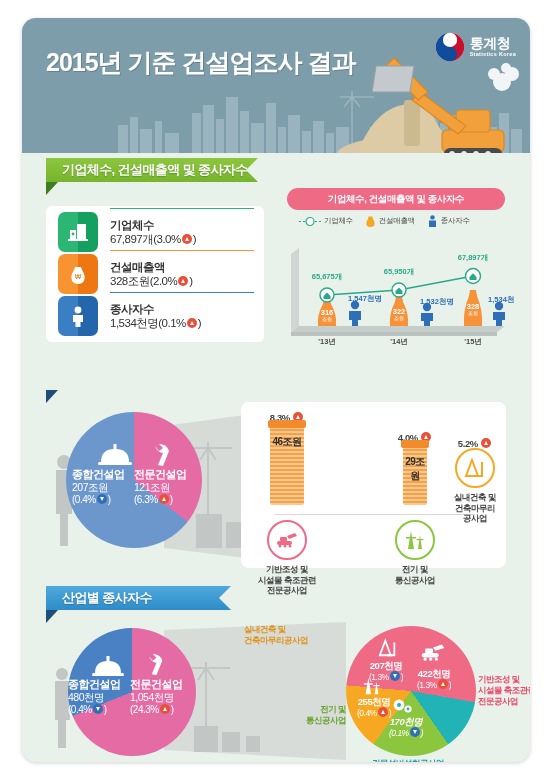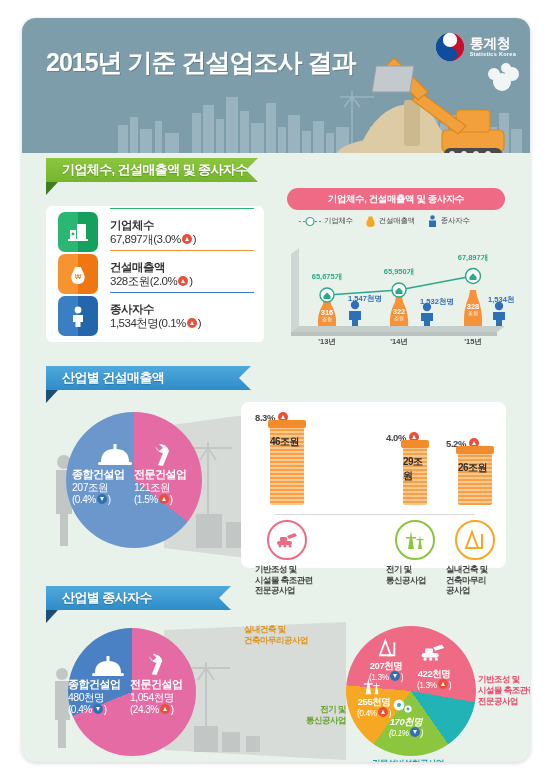--- a/index.html
+++ b/index.html
@@ -156,21 +156,21 @@
     color: #ffffff; letter-spacing: -0.5px;
   }
   .pie-name { font-size: 11px; font-weight: bold; display: block; }
   .pie-val { font-size: 10.5px; display: block; }
   .pie-pct { font-size: 10px; display: block; }
   .rightbox {
     position: absolute; left: 195px; top: 6px;
     width: 265px; height: 166px;
     background: #ffffff; border-radius: 8px;
   }
-  .bar-col { position: absolute; }
+  .bar-col { position: absolute; text-align: center; }
   .bar-pct {
     font-size: 9.5px; font-weight: bold; color: #444444;
     white-space: nowrap; letter-spacing: -0.4px;
   }
   .bar-body {
     position: relative; margin: 2px auto 16px;
     background: repeating-linear-gradient(
       180deg, #f6a04a 0 2px, #fbc98e 2px 4px);
     border-radius: 2px;
   }
@@ -447,24 +447,20 @@
         <g fill="#2e6fb7">
           <circle cx="222" cy="74" r="4.2"></circle>
           <path d="M216 80 L228 80 L228 88 L225 88 L225 94 L219 94 L219 88 L216 88 Z"></path>
         </g>
         <text x="228" y="70" font-size="7.5" fill="#2e6fb7" text-anchor="middle" font-weight="bold" font-family="Liberation Sans, sans-serif">1,534천명</text>
         <text x="196" y="112" font-size="7.5" fill="#4a4a4a" text-anchor="middle" font-weight="bold" font-family="Liberation Sans, sans-serif">'15년</text>
       </g>
     </svg>
   </div>
 
-  <div class="banner banner-blue" style="left:24px; top:348px; width:205px;">
-    <span>산업별 건설매출액</span>
-    <span class="tail"></span>
-  </div>
   <div class="banner-fold fold-blue" style="left:24px; top:372px;"></div>
 
   <div class="sec2-body">
 
     <svg style="position:absolute; left:0; top:0;" width="460" height="176">
       <polygon points="118,30 250,12 250,168 118,152" fill="#cfd3d1" opacity="0.75"></polygon>
       <g fill="#c2c7c5">
         <rect x="150" y="118" width="26" height="34"></rect>
           <rect x="180" y="126" width="20" height="26"></rect>
         <rect x="206" y="132" width="16" height="20"></rect>
@@ -494,21 +490,21 @@
         </span>
       </div>
 
       <svg style="position:absolute; left:104px; top:48px;" width="26" height="24" viewBox="0 0 26 24">
         <path d="M5 2 L9 7 L13 4 L9 0 Q17 0 19 7 L13 22 L8 21 L13 9 Q8 9 5 2 Z" fill="#ffffff"></path>
       </svg>
       <div class="pie-label" style="left:88px; top:72px; width:62px;">
         <span class="pie-name">전문건설업</span>
         <span class="pie-val">121조원</span>
         <span class="pie-pct">
-          <span>(1.5%</span><span class="up-arrow"></span><span>)</span>
+          <span>(6.3%</span><span class="up-arrow"></span><span>)</span>
         </span>
       </div>
     </div>
 
     <div class="rightbox">
       <div class="connector" style="left:34px; top:112px; width:200px;"></div>
 
       <div class="bar-col" style="left:14px; top:10px; width:64px;">
         <div class="bar-pct">
           <span>8.3%</span> <span class="up-arrow"></span>
@@ -554,24 +550,20 @@
             </svg>
         </div>
         <div class="bar-name" style="white-space:pre-line;">전기 및
 통신공사업</div>
       </div>
 
       <div class="bar-col" style="left:205px; top:36px; width:58px;">
         <div class="bar-pct">
           <span>5.2%</span> <span class="up-arrow"></span>
         </div>
-        <div class="bar-body" style="width:34px; height:54px;">
-          <span class="bar-cap"></span>
-          <span class="bar-val">26조원</span>
-        </div>
         <div class="circ-icon" style="border-color:#f7a823; margin-top:-1px;">
           <svg width="24" height="22" viewBox="0 0 24 22">
               <g fill="none" stroke="#f7a823" stroke-width="2">
             <path d="M9 3 L3 19 L15 19 Z"></path>
                 <path d="M19 5 L19 19 L11 19"></path>
           </g>
             </svg>
         </div>
         <div class="bar-name" style="white-space:pre-line;">실내건축 및
 건축마무리

